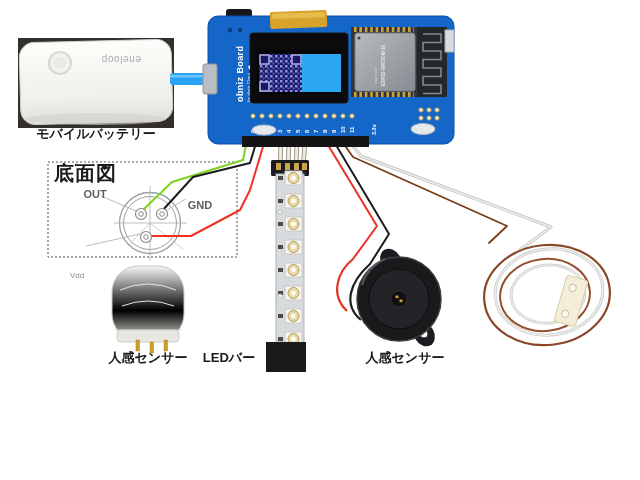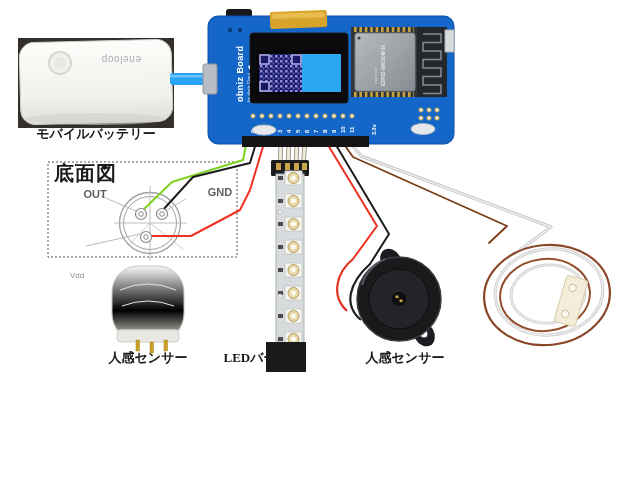--- a/index.html
+++ b/index.html
@@ -289,19 +289,19 @@
       <rect x="136" y="340" width="3.5" height="11"></rect>
       <rect x="150" y="342" width="3.5" height="11"></rect>
       <rect x="164" y="340" width="3.5" height="11"></rect>
     </g>
   </g>
 </svg>
 
 <div class="label" style="left:16px;top:126px;width:160px;">モバイルバッテリー</div>
 <div class="label title-label" style="left:54px;top:165px;width:70px;">底面図</div>
 <div class="pin-label" style="left:78px;top:188px;width:34px;">OUT</div>
-<div class="pin-label" style="left:182px;top:186px;width:36px;margin-left:20px;">GND</div>
+<div class="pin-label" style="left:182px;top:199px;width:36px;">GND</div>
 <div class="tiny-label" style="left:64px;top:243px;width:26px;">Vdd</div>
 <div class="label" style="left:98px;top:350px;width:100px;">人感センサー</div>
-<div class="label" style="left:222px;top:350px;width:56px;font-family:Liberation Serif, serif;">LEDバー</div>
+<div class="label" style="left:201px;top:350px;width:56px;">LEDバー</div>
 <div class="label" style="left:352px;top:350px;width:106px;">人感センサー</div>
 
 </div>
 
 </body></html>

